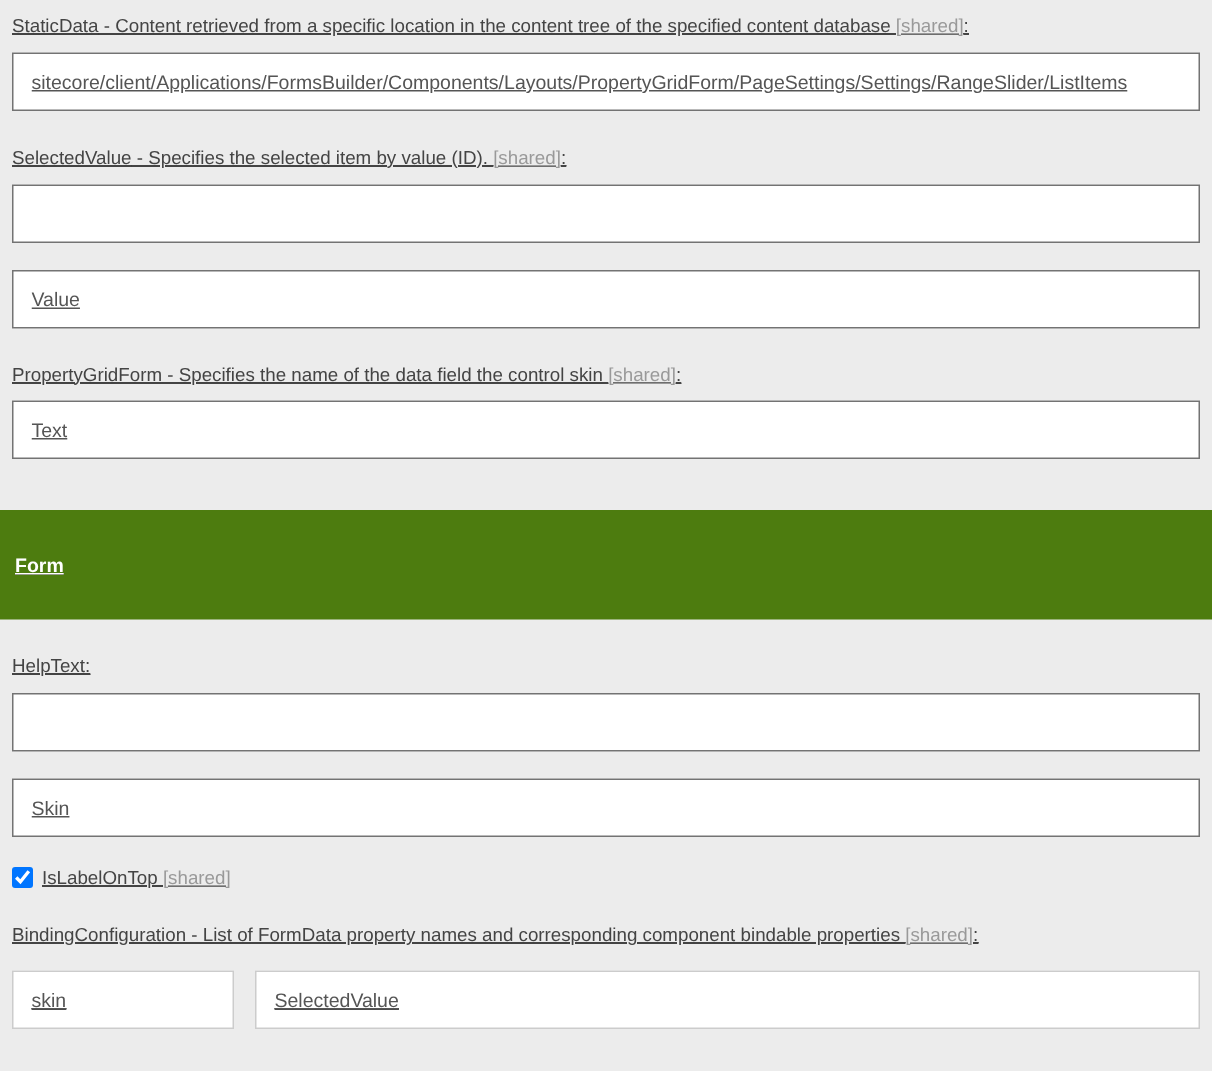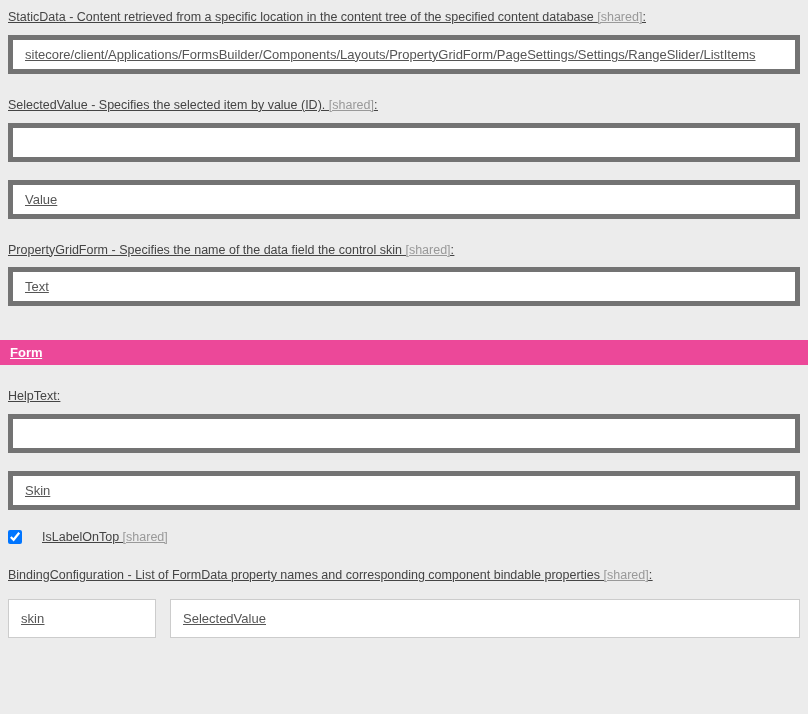--- a/index.html
+++ b/index.html
@@ -23,40 +23,40 @@
       font-size: 12.5px;
       margin-bottom: 8px;
       line-height: 1.5;
       padding-top: 4px;
     }
     .shared-tag {
       color: #999;
     }
     .text-input {
       width: 100%;
-      border: 5px solid #737373;
+      border: 1px solid #737373;
       background: #fff;
       padding: 10px 12px;
       font-size: 13px;
       color: #555;
       height: 39px;
     }
     .section-header {
-      background-color: #ec4899;
+      background-color: #4d7c0f;
       color: #fff;
       font-weight: bold;
       font-size: 13px;
-      padding: 5px 10px;
+      padding: 29px 10px;
       margin-top: 20px;
       margin-bottom: 14px;
     }
     .checkbox-row {
       display: flex;
       align-items: center;
-      gap: 20px;
+      gap: 6px;
       padding: 6px 8px 14px 8px;
     }
     .checkbox-row input[type="checkbox"] {
       width: 14px;
       height: 14px;
     }
     .checkbox-label {
       color: #444;
       font-size: 12.5px;
     }

